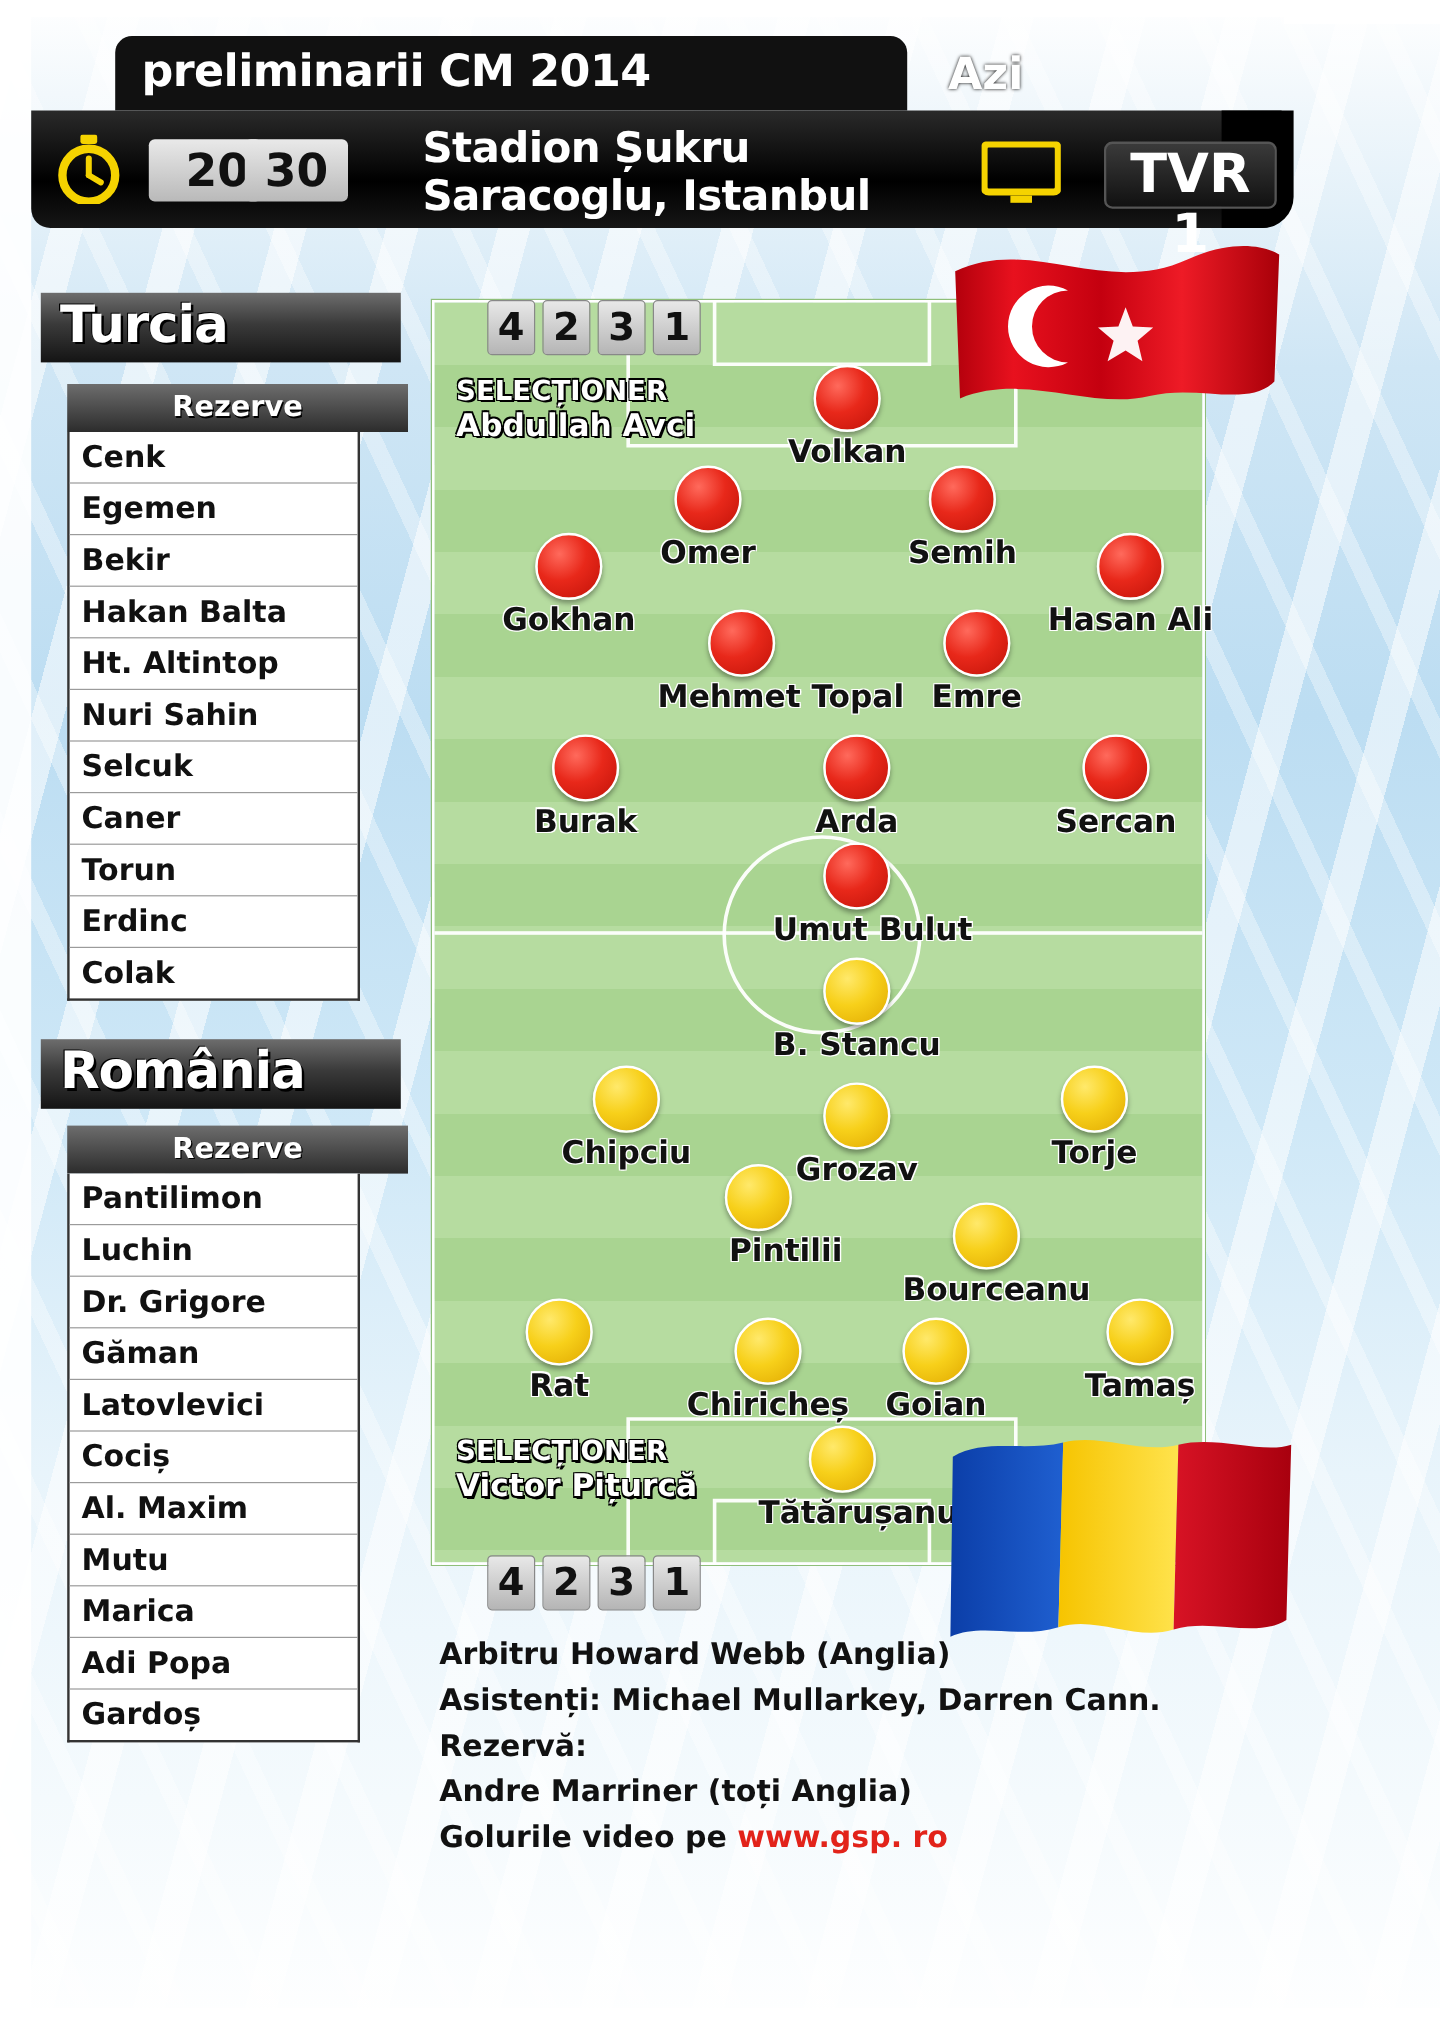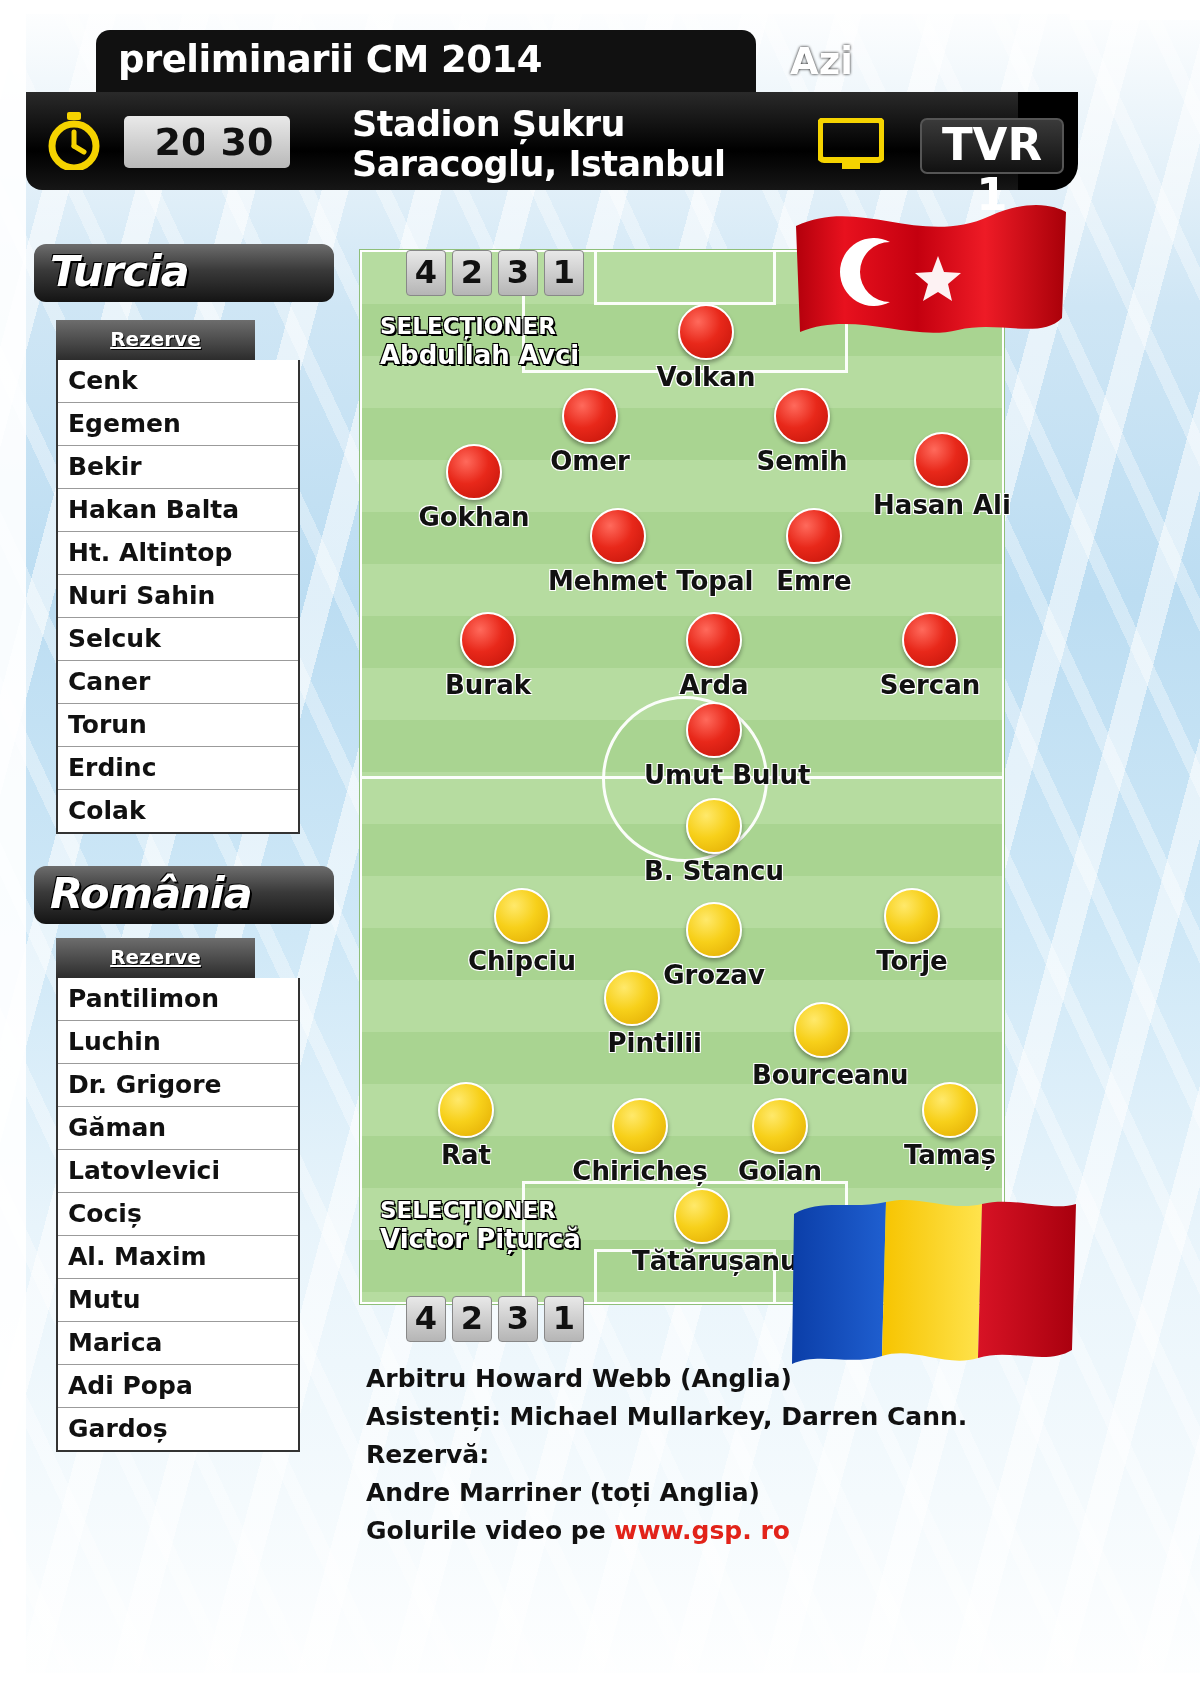--- a/index.html
+++ b/index.html
@@ -73,37 +73,35 @@
     position:absolute;left:920px;top:118px;width:140px;height:52px;
     background:linear-gradient(180deg,#3a3a3a,#111);
     border:2px solid #555;border-radius:7px;
     color:#fff;font-weight:bold;font-size:45px;text-align:center;line-height:50px;
   }
 
   
   .team-plate{
     position:absolute;width:300px;height:58px;
     background:linear-gradient(180deg,#6d6d6d 0%,#3a3a3a 45%,#141414 100%);
-    border-radius:12px;
-    font-style:italic;
+    border-radius:0;
   }
   .team-plate span{
     position:absolute;left:16px;top:2px;color:#fff;font-weight:bold;font-size:43px;
     text-shadow:2px 2px 0 #000, -1px -1px 0 #000;
     letter-spacing:-1px;
   }
   #plate-tr{left:34px;top:244px;}
   #plate-ro{left:34px;top:866px;}
 
   .res-head{
-    position:absolute;width:199px;height:40px;left:56px;
+    position:absolute;width:284px;height:40px;left:56px;
     background:linear-gradient(180deg,#6d6d6d,#2c2c2c);
-    color:#fff;font-weight:bold;font-size:20px;text-align:center;line-height:38px;
+    color:#fff;font-weight:bold;font-size:24px;text-align:center;line-height:38px;
     text-shadow:1px 1px 0 #000;
-    text-decoration:underline;
   }
   #res-head-tr{top:320px;}
   #res-head-ro{top:938px;}
 
   .res-list{
     position:absolute;left:56px;width:240px;
     background:#fff;border:2px solid #333;border-top:none;
   }
   #res-list-tr{top:360px;}
   #res-list-ro{top:978px;}
@@ -264,21 +262,21 @@
           <div class="pname">Omer</div>
         </div>
         <div class="player" style="left: 370px; top: 136px; width: 140px;">
           <div class="dot tr"></div>
           <div class="pname">Semih</div>
         </div>
         <div class="player" style="left: 42px; top: 192px; width: 140px;">
           <div class="dot tr"></div>
           <div class="pname">Gokhan</div>
         </div>
-        <div class="player" style="left: 510px; top: 180px; width: 140px;">
+        <div class="player" style="left: 510px; top: 192px; width: 140px;">
           <div class="dot tr"></div>
           <div class="pname">Hasan Ali</div>
         </div>
         <div class="player" style="left: 186px; top: 256px; width: 140px;">
           <div class="dot tr"></div>
           <div class="pname">Mehmet Topal</div>
         </div>
         <div class="player" style="left: 382px; top: 256px; width: 140px;">
           <div class="dot tr"></div>
           <div class="pname">Emre</div>

